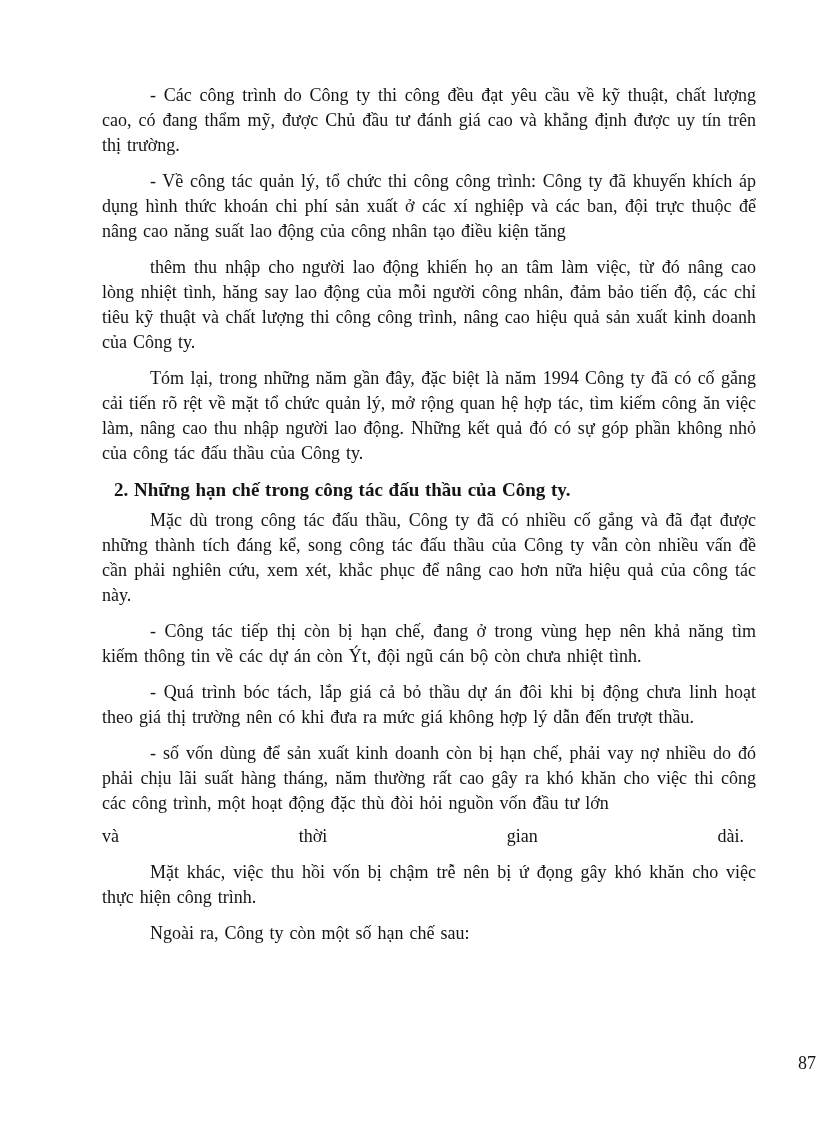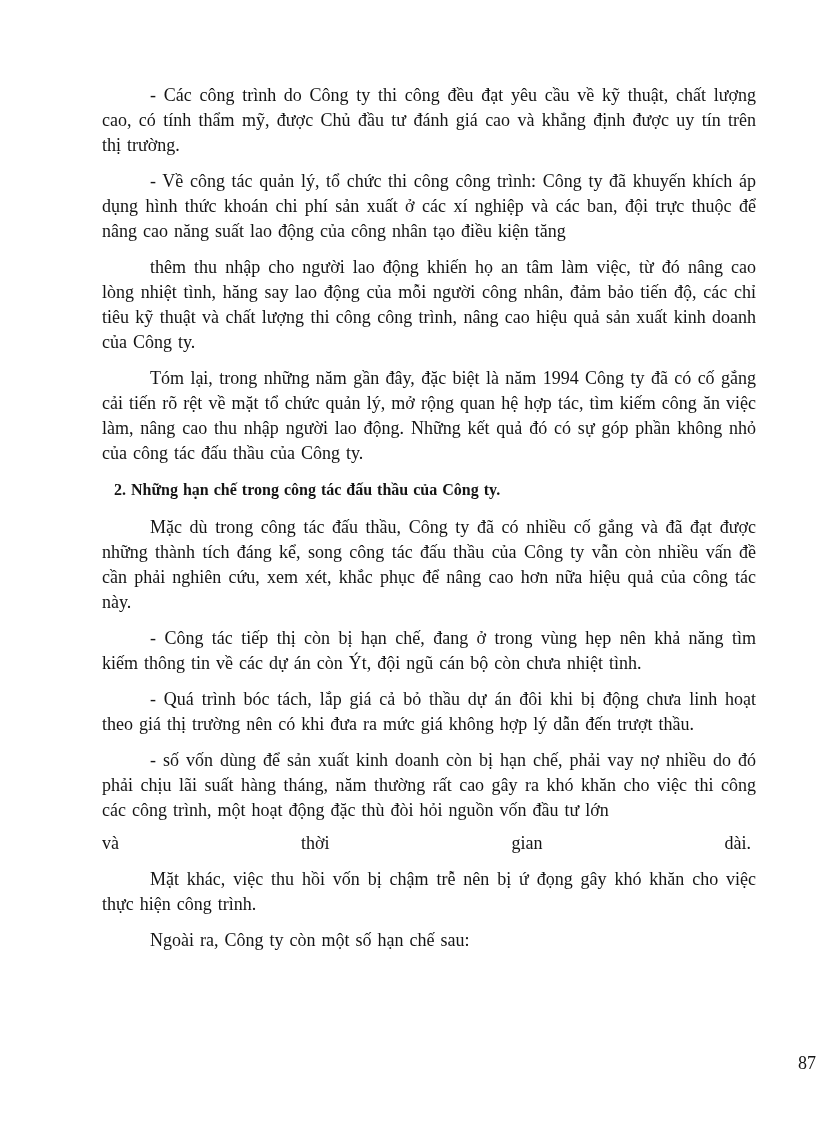--- a/index.html
+++ b/index.html
@@ -24,53 +24,53 @@
   }
   p.body {
     margin: 0 0 11px 0;
     font-size: 18px;
     line-height: 25px;
     text-align: justify;
     text-indent: 48px;
     word-spacing: 1.5px;
   }
   p.heading {
-    margin: 2px 0 13px 0;
-    font-size: 16px;
+    margin: 2px 0 6px 0;
+    font-size: 19px;
     line-height: 25px;
     font-weight: bold;
     text-indent: 12px;
     word-spacing: 1px;
   }
   p.tight {
     margin-bottom: 8px;
   }
   .spread {
     display: flex;
     justify-content: space-between;
     font-size: 18px;
     line-height: 25px;
-    margin: 0 5px 11px 0;
+    margin: 0 12px 11px 0;
   }
   .footer {
     position: absolute;
     top: 1052px;
     left: 0;
     width: 100%;
     text-align: right;
     font-size: 18px;
     line-height: 22px;
   }
 </style>
 </head>
 <body>
 
 <div class="page">
   <div class="content">
-      <p class="body">- Các công trình do Công ty thi công đều đạt yêu cầu về kỹ thuật, chất lượng cao, có tính thẩm mỹ, được Chủ đầu tư đánh giá cao và khẳng định được uy tín trên thị trường.</p>
+      <p class="body">- Các công trình do Công ty thi công đều đạt yêu cầu về kỹ thuật, chất lượng cao, có đang thẩm mỹ, được Chủ đầu tư đánh giá cao và khẳng định được uy tín trên thị trường.</p>
       <p class="body">- Về công tác quản lý, tổ chức thi công công trình: Công ty đã khuyến khích áp dụng hình thức khoán chi phí sản xuất ở các xí nghiệp và các ban, đội trực thuộc để nâng cao năng suất lao động của công nhân tạo điều kiện tăng</p>
       <p class="body">thêm thu nhập cho người lao động khiến họ an tâm làm việc, từ đó nâng cao lòng nhiệt tình, hăng say lao động của mỗi người công nhân, đảm bảo tiến độ, các chỉ tiêu kỹ thuật và chất lượng thi công công trình, nâng cao hiệu quả sản xuất kinh doanh của Công ty.</p>
       <p class="body">Tóm lại, trong những năm gần đây, đặc biệt là năm 1994 Công ty đã có cố gắng cải tiến rõ rệt về mặt tổ chức quản lý, mở rộng quan hệ hợp tác, tìm kiếm công ăn việc làm, nâng cao thu nhập người lao động. Những kết quả đó có sự góp phần không nhỏ của công tác đấu thầu của Công ty.</p>
       <p class="heading">2. Những hạn chế trong công tác đấu thầu của Công ty.</p>
       <p class="body">Mặc dù trong công tác đấu thầu, Công ty đã có nhiều cố gắng và đã đạt được những thành tích đáng kể, song công tác đấu thầu của Công ty vẫn còn nhiều vấn đề cần phải nghiên cứu, xem xét, khắc phục để nâng cao hơn nữa hiệu quả của công tác này.</p>
       <p class="body">- Công tác tiếp thị còn bị hạn chế, đang ở trong vùng hẹp nên khả năng tìm kiếm thông tin về các dự án còn Ýt, đội ngũ cán bộ còn chưa nhiệt tình.</p>
       <p class="body">- Quá trình bóc tách, lắp giá cả bỏ thầu dự án đôi khi bị động chưa linh hoạt theo giá thị trường nên có khi đưa ra mức giá không hợp lý dẫn đến trượt thầu.</p>
       <p class="body tight">- số vốn dùng để sản xuất kinh doanh còn bị hạn chế, phải vay nợ nhiều do đó phải chịu lãi suất hàng tháng, năm thường rất cao gây ra khó khăn cho việc thi công các công trình, một hoạt động đặc thù đòi hỏi nguồn vốn đầu tư lớn</p>
       <div class="spread">
         <span>và</span>

